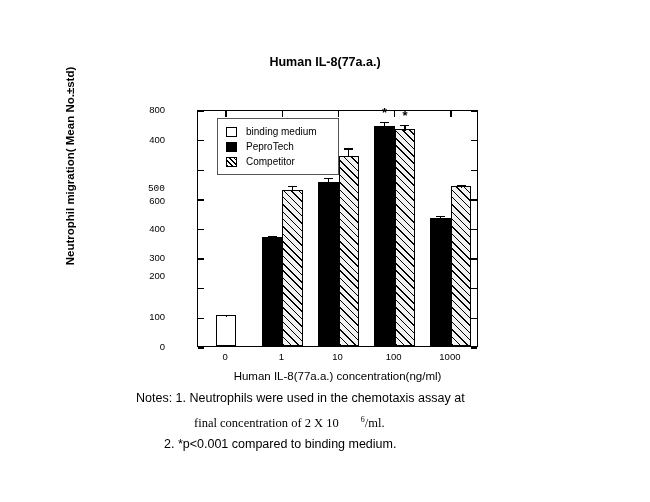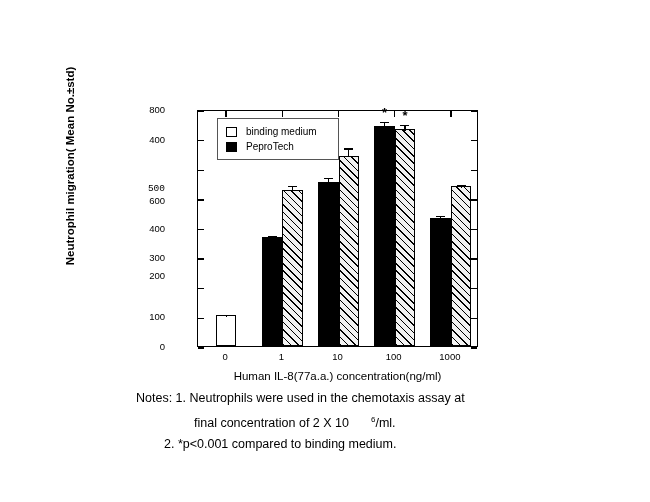--- a/index.html
+++ b/index.html
@@ -178,29 +178,30 @@
 
   
   #notes {
     position: absolute;
     left: 136px;
     top: 388px;
     width: 470px;
     font-size: 12.5px;
     line-height: 21px;
   }
-  #notes .note-line2 { padding-left: 58px; }
+  #notes .note-line2 { padding-left: 58px; font-family: Liberation Serif, serif; }
   #notes .note-line3 { padding-left: 28px; }
   #notes sup { font-size: 8px; vertical-align: super; }
   #notes .sup-gap { display: inline-block; width: 22px; }
 </style>
 </head>
 <body>
 
 <div id="chart-title">
+  <span class="line2">Human IL-8(77a.a.)</span>
 </div>
 
 <div id="y-axis-title">Neutrophil migration( Mean No.±std)</div>
 
 <div id="ytick-labels">
     <div class="ytick-label" style="top: 347px;">0</div>
     <div class="ytick-label" style="top: 317.375px;">100</div>
     <div class="ytick-label" style="top: 276px; text-align: right;">200</div>
     <div class="ytick-label" style="top: 258.125px;">300</div>
     <div class="ytick-label" style="top: 228.5px;">400</div>
@@ -282,19 +283,23 @@
 
 <div id="legend">
     <div class="legend-row">
       <span class="legend-swatch binding"></span>
       <span class="legend-label">binding medium</span>
     </div>
     <div class="legend-row">
       <span class="legend-swatch peprotech"></span>
       <span class="legend-label">PeproTech</span>
     </div>
+    <div class="legend-row">
+      <span class="legend-swatch competitor"></span>
+      <span class="legend-label">Competitor</span>
+    </div>
   </div>
 
 <div id="notes">
   <div class="note-line1">Notes: 1. Neutrophils were used in the chemotaxis assay at</div>
   <div class="note-line2"><span>final concentration of 2 X 10</span><span class="sup-gap"></span><sup>6</sup><span>/ml.</span></div>
   <div class="note-line3">2. *p&lt;0.001 compared to binding medium.</div>
 </div>
 
 </body></html>

